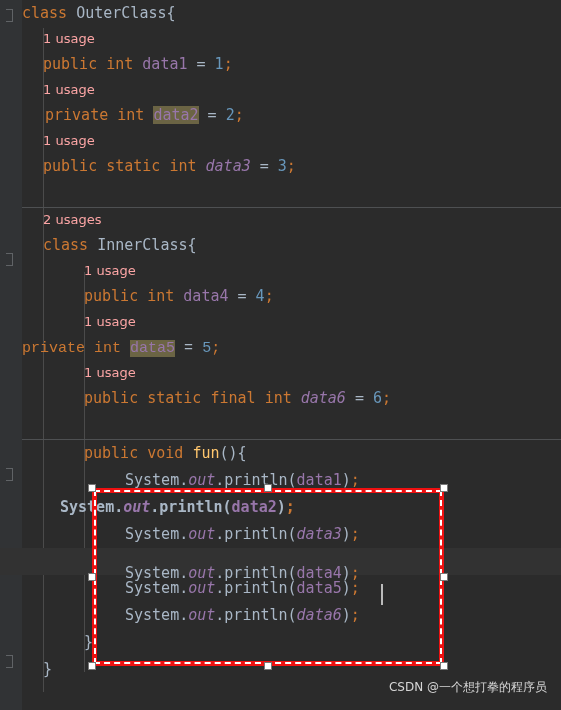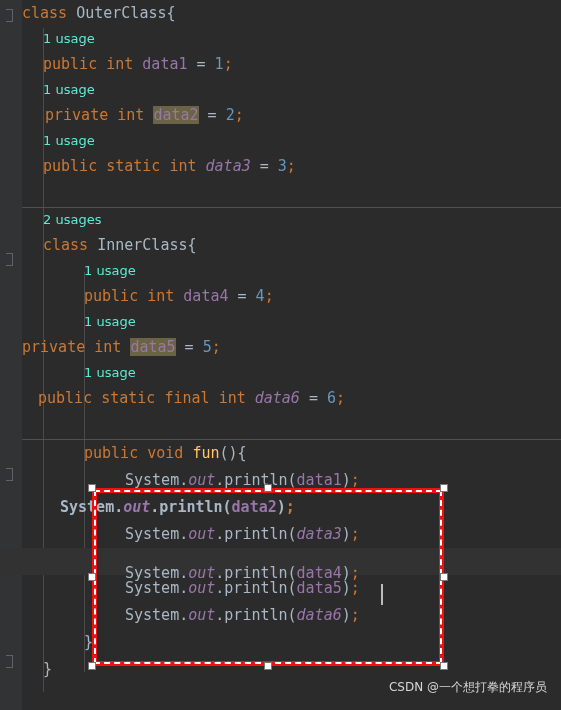--- a/index.html
+++ b/index.html
@@ -57,21 +57,21 @@
     white-space: pre;
     font-size: 15px;
     letter-spacing: 0px;
     color: #a9b7c6;
   }
   .row.usage {
     height: 24px;
     line-height: 24px;
     font-family: "DejaVu Sans", "Liberation Sans", sans-serif;
     font-size: 13px;
-    color: #5eead4;
+    color: #fca5a5;
   }
   .row.caretline {
     background: #323232;
   }
   .row .txt {
     display: inline-block;
     padding-left: 22px;
   }
   .row.usage .txt {
     padding-left: 22px;
@@ -194,25 +194,25 @@
     <div class="row usage"><span class="txt" style="padding-left:43px;">2 usages</span></div>
 
     <div class="row"><span class="txt" style="padding-left:43px;"><span class="kw">class</span> <span class="cls">InnerClass</span><span class="punct">{</span></span></div>
 
     <div class="row usage"><span class="txt" style="padding-left:84px;">1 usage</span></div>
 
     <div class="row"><span class="txt" style="padding-left:84px;text-align:right;"><span class="kw">public</span> <span class="type">int</span> <span class="fld">data4</span> <span class="punct">=</span> <span class="num">4</span><span class="semi">;</span></span></div>
 
     <div class="row usage"><span class="txt" style="padding-left:84px;">1 usage</span></div>
 
-    <div class="row"><span class="txt" style=""><span class="kw">private</span> <span class="type">int</span> <span class="fld hl">data5</span> <span class="punct">=</span> <span class="num">5</span><span class="semi">;</span></span></div>
+    <div class="row"><span class="txt" style="font-family:Liberation Mono, monospace;"><span class="kw">private</span> <span class="type">int</span> <span class="fld hl">data5</span> <span class="punct">=</span> <span class="num">5</span><span class="semi">;</span></span></div>
 
     <div class="row usage"><span class="txt" style="padding-left:84px;">1 usage</span></div>
 
-    <div class="row"><span class="txt" style="padding-left:38px;"><span class="kw">public</span> <span class="kw">static</span> <span class="kw">final</span> <span class="type">int</span> <span class="fldi">data6</span> <span class="punct">=</span> <span class="num">6</span><span class="semi">;</span></span></div>
+    <div class="row"><span class="txt" style="padding-left:84px;"><span class="kw">public</span> <span class="kw">static</span> <span class="kw">final</span> <span class="type">int</span> <span class="fldi">data6</span> <span class="punct">=</span> <span class="num">6</span><span class="semi">;</span></span></div>
 
     <div class="row"><span class="txt"> </span></div>
 
     <div class="sep-wrap">
         <div class="line"></div>
       </div>
 
     <div class="row"><span class="txt" style="padding-left:84px;"><span class="kw">public</span> <span class="kw">void</span> <span class="mth">fun</span><span class="punct">()</span><span class="punct">{</span></span></div>
 
     <div class="row"><span class="txt" style="padding-left:125px;"><span class="cls">System</span><span class="punct">.</span><span class="fldi">out</span><span class="punct">.</span><span class="ident">println</span><span class="punct">(</span><span class="fld">data1</span><span class="punct">)</span><span class="semi">;</span></span></div>

